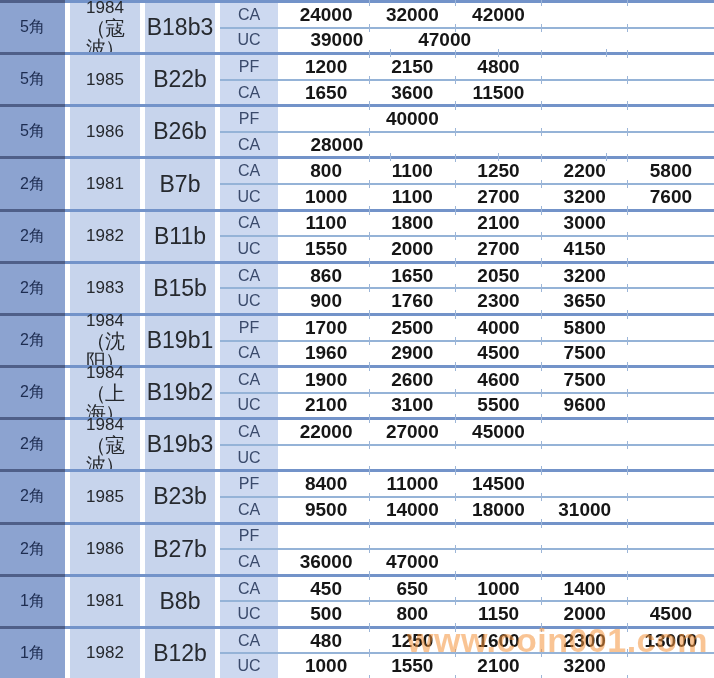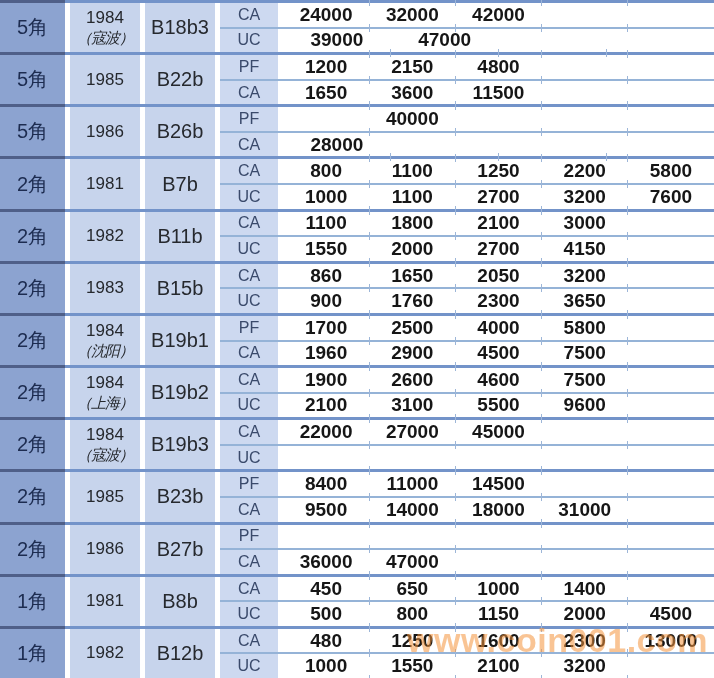--- a/index.html
+++ b/index.html
@@ -3,26 +3,26 @@
 <meta charset="utf-8">
 <style>
   html,body{margin:0;padding:0;background:#ffffff;}
   body{font-family:"Liberation Sans", sans-serif;}
   .stage{position:relative;width:714px;height:678px;background:#ffffff;overflow:hidden;}
   .table{position:absolute;inset:0;display:flex;flex-direction:column;}
   .row{flex:1 1 0;display:flex;box-sizing:border-box;min-height:0;}
   .cell{box-sizing:border-box;display:flex;align-items:center;justify-content:center;
         border-top:3px solid var(--heavy_line);}
   .denom{width:65px;background:var(--denom_bg);border-top-color:var(--denom_line);
-         color:var(--denom_text);font-size:20px;}
+         color:var(--denom_text);font-size:16px;}
   .gapv{width:5px;background:#ffffff;box-sizing:border-box;border-top:3px solid var(--heavy_line);}
   .year{width:70px;background:var(--light_bg);color:var(--dark_text);font-size:17px;
         flex-direction:column;line-height:20px;text-align:center;}
-  .year .note{font-size:15px;letter-spacing:-1px;font-style:italic;}
-  .code{width:70px;background:var(--light_bg);color:var(--dark_text);font-size:20px;}
+  .year .note{font-size:20px;letter-spacing:-1px;}
+  .code{width:70px;background:var(--light_bg);color:var(--dark_text);font-size:23px;}
   .right{flex:1 1 0;display:flex;flex-direction:column;box-sizing:border-box;
          border-top:3px solid var(--heavy_line);min-width:0;}
   .subrow{flex:1 1 0;display:flex;box-sizing:border-box;min-height:0;}
   .subrow.first{border-bottom:2px solid var(--sub_line);}
   .grade{width:58px;background:var(--grade_bg);display:flex;align-items:center;justify-content:center;
          color:var(--grade_text);font-size:16px;box-sizing:border-box;}
   .gradegap{width:5px;background:#ffffff;}
   .vals{flex:1 1 0;display:flex;min-width:0;}
   .val{flex:1 1 0;position:relative;display:flex;align-items:center;justify-content:center;
        font-size:19px;font-weight:600;color:var(--value_text);min-width:0;}

